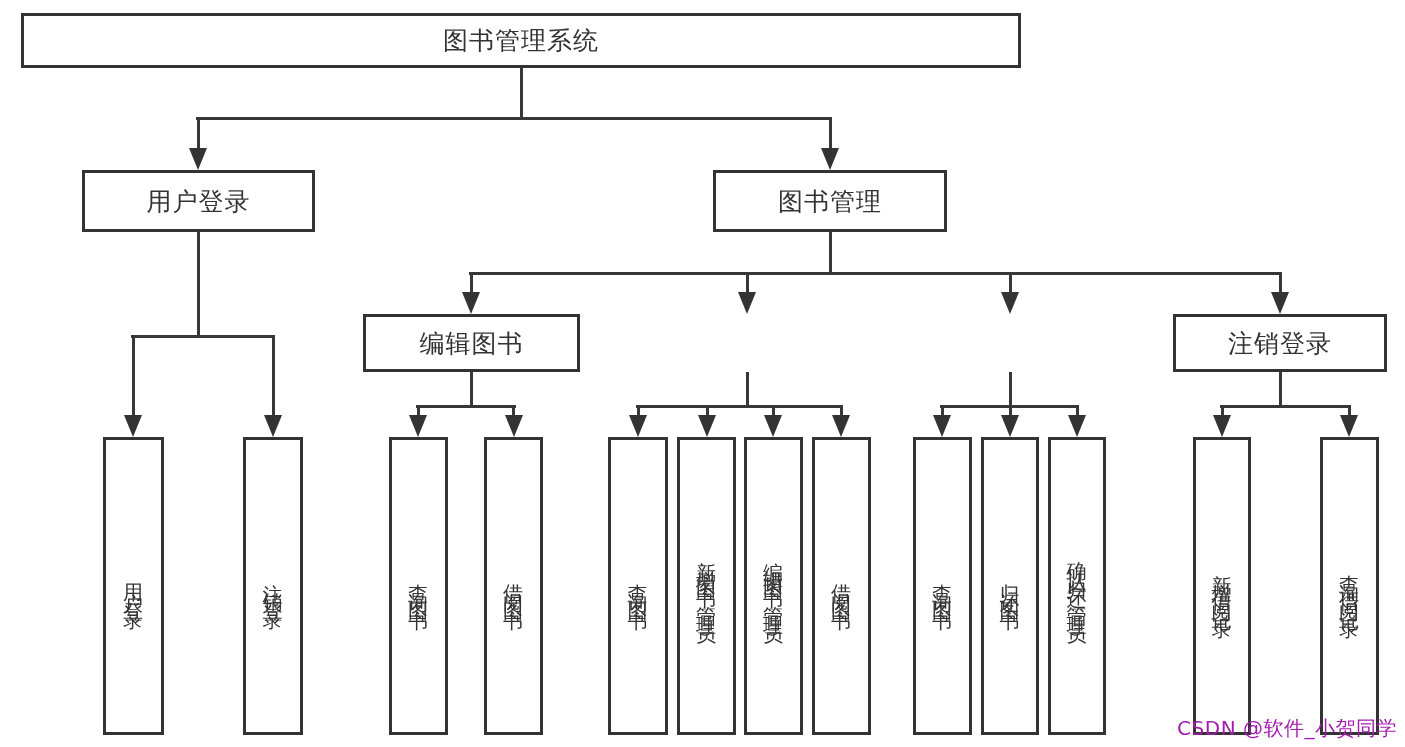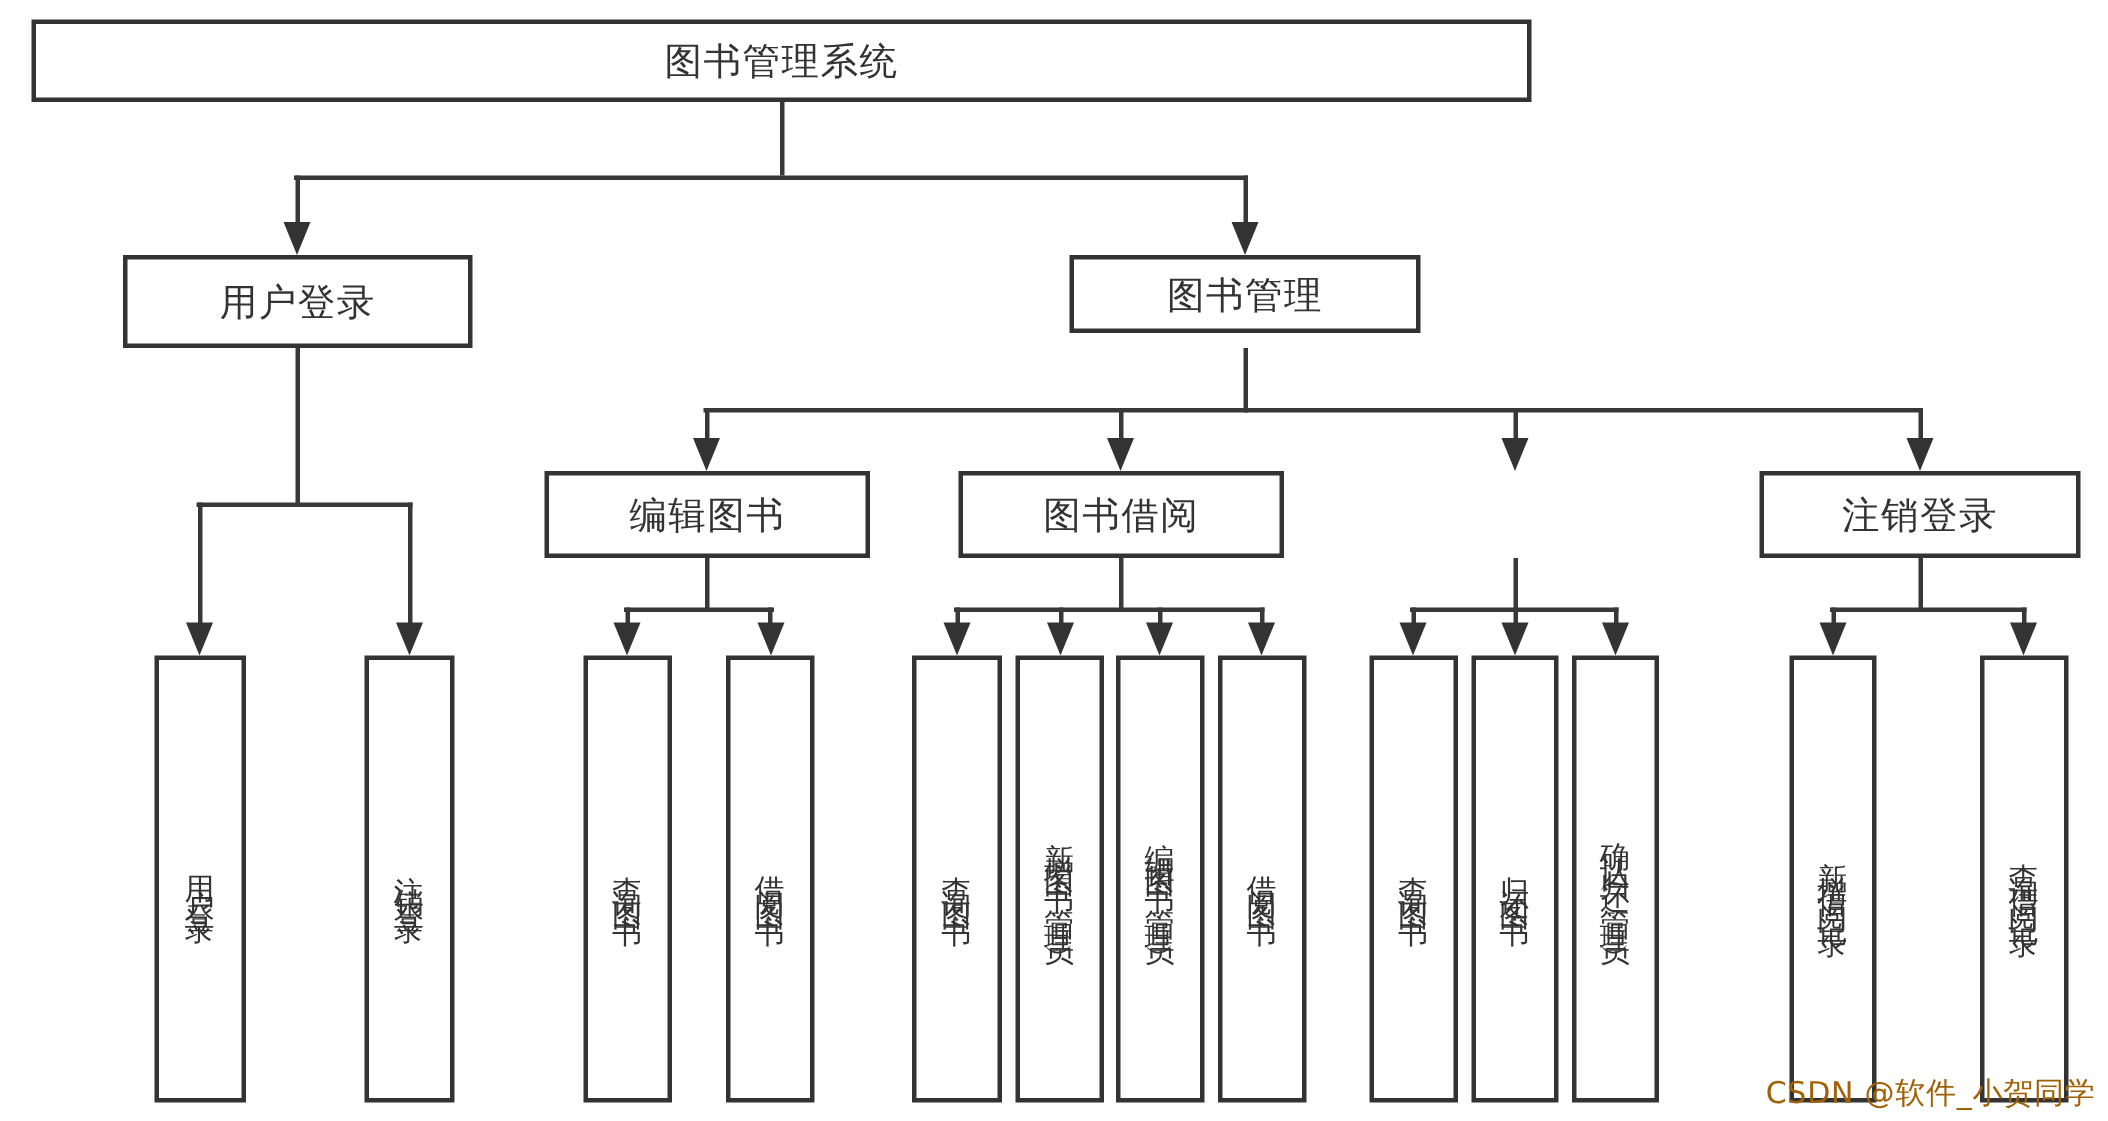--- a/index.html
+++ b/index.html
@@ -37,21 +37,21 @@
   .ar{
     position:absolute;width:0;height:0;z-index:1;
     border-left:9px solid transparent;
     border-right:9px solid transparent;
     border-top:22px solid #333333;
   }
   .watermark{
     position:absolute;
     right:8px;bottom:5px;
     font-size:20px;
-    color:#a16207;
+    color:#a21caf;
     z-index:5;
     letter-spacing:0.5px;
     white-space:nowrap;
   }
 </style>
 </head>
 <body>
 
 <div class="canvas">
 
@@ -111,25 +111,24 @@
   <div class="hl" style="left:1220px;top:405px;width:131px;"></div>
   <div class="vl" style="left:1221px;top:405px;height:12px;"></div>
   <div class="ar" style="left:1213px;top:415px;"></div>
   <div class="vl" style="left:1348px;top:405px;height:12px;"></div>
   <div class="ar" style="left:1340px;top:415px;"></div>
 
   <div class="node" style="left:21px;top:13px;width:1000px;height:55px;">图书管理系统</div>
 
   <div class="node" style="left:82px;top:170px;width:233px;height:62px;">用户登录</div>
 
-  <div class="node" style="left:713px;top:170px;width:234px;height:52px;">图书管理</div>
+  <div class="node" style="left:713px;top:170px;width:234px;height:62px;">图书管理</div>
 
   <div class="node" style="left:363px;top:314px;width:217px;height:58px;">编辑图书</div>
 
-  <div class="node" style="left:639px;top:314px;width:217px;height:58px;">图书借阅</div>
 
 
   <div class="node" style="left:1173px;top:314px;width:214px;height:58px;">注销登录</div>
 
   <div class="node leaf" style="left:103px;top:437px;width:61px;height:298px;">用户登录</div>
   <div class="node leaf" style="left:243px;top:437px;width:60px;height:298px;">注销登录</div>
 
   <div class="node leaf" style="left:389px;top:437px;width:59px;height:298px;">查询图书</div>
   <div class="node leaf" style="left:484px;top:437px;width:59px;height:298px;">借阅图书</div>
 

